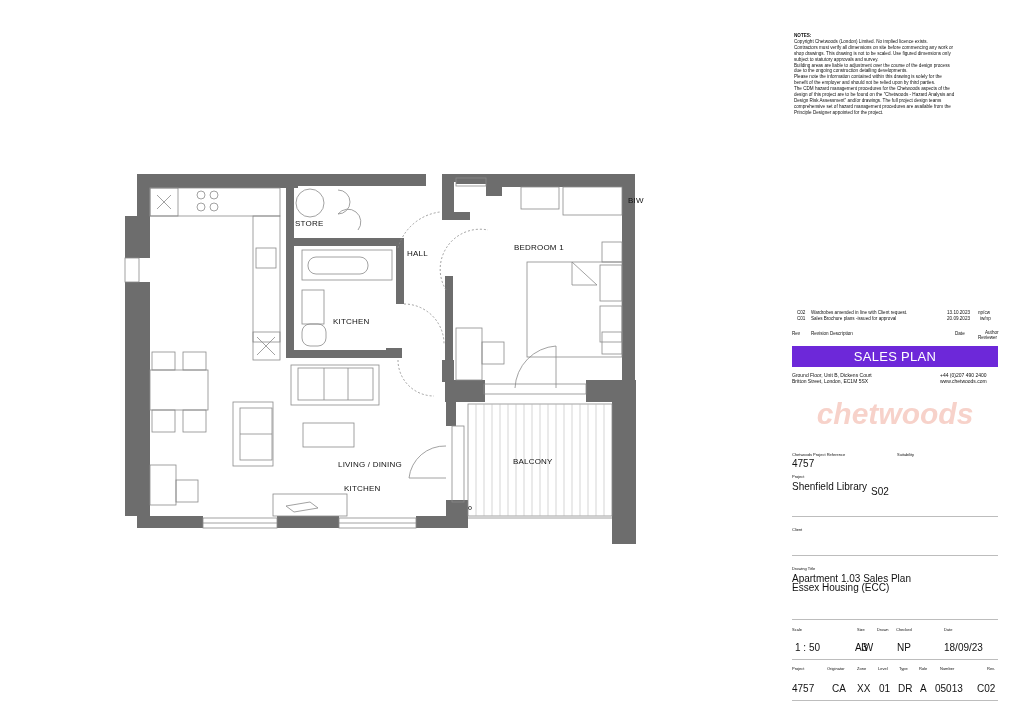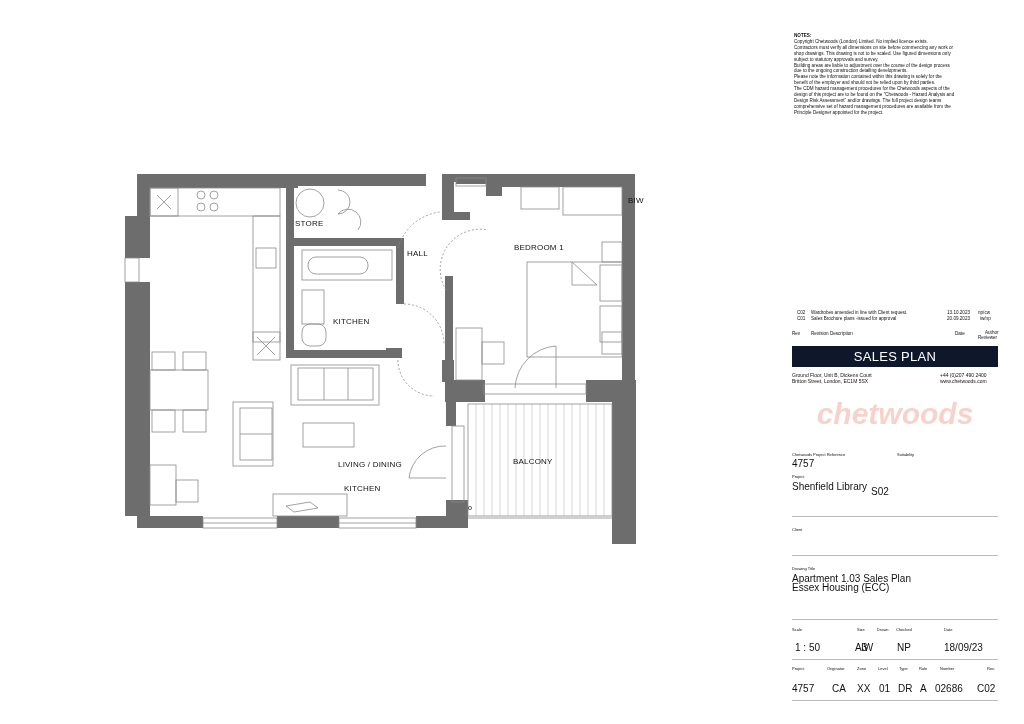--- a/index.html
+++ b/index.html
@@ -5,21 +5,21 @@
   html,body{margin:0;padding:0;background:#fff;}
   body{width:1024px;height:724px;position:relative;overflow:hidden;font-family:"Liberation Sans",sans-serif;color:#111;}
   .abs{position:absolute;}
   
   .notes{left:794px;top:33px;width:200px;font-size:4.6px;line-height:5.9px;color:#111;}
   .notes .nt{font-weight:bold;}
   
   .plan{left:0;top:0;width:760px;height:724px;}
   .room-label{position:absolute;font-size:8px;letter-spacing:0.2px;color:#111;text-align:center;white-space:nowrap;}
   .rev-row{position:absolute;font-size:4.6px;color:#111;white-space:nowrap;}
-  .sales-bar{position:absolute;left:792px;top:346px;width:206px;height:21px;background:#0f172a;color:#fff;font-size:13px;text-align:center;line-height:21px;letter-spacing:0.3px;}
+  .sales-bar{position:absolute;left:792px;top:346px;width:206px;height:21px;background:#6d28d9;color:#fff;font-size:13px;text-align:center;line-height:21px;letter-spacing:0.3px;}
   .addr{position:absolute;font-size:5px;line-height:6.5px;color:#111;white-space:nowrap;}
   .small-lbl{position:absolute;font-size:4px;color:#111;white-space:nowrap;}
   .big-val{position:absolute;font-size:10px;color:#111;white-space:nowrap;}
   .hr{position:absolute;height:1px;background:#bdbdbd;}
   .logo{position:absolute;left:792px;top:396px;width:206px;height:38px;}
 </style>
 </head>
 <body>
 
 <div class="abs notes">
@@ -257,16 +257,16 @@
   <div class="small-lbl" style="left:919px;top:666px;">Role</div>
   <div class="small-lbl" style="left:940px;top:666px;">Number</div>
   <div class="small-lbl" style="left:987px;top:666px;">Rev.</div>
 
   <div class="big-val" style="left:792px;top:683px;">4757</div>
   <div class="big-val" style="left:832px;top:683px;">CA</div>
   <div class="big-val" style="left:857px;top:683px;">XX</div>
   <div class="big-val" style="left:879px;top:683px;">01</div>
   <div class="big-val" style="left:898px;top:683px;">DR</div>
   <div class="big-val" style="left:920px;top:683px;">A</div>
-  <div class="big-val" style="left:935px;top:683px;">02686</div>
+  <div class="big-val" style="left:935px;top:683px;">05013</div>
   <div class="big-val" style="left:977px;top:683px;">C02</div>
   <div class="hr" style="left:792px;top:700px;width:206px;"></div>
 </div>
 
 </body></html>

